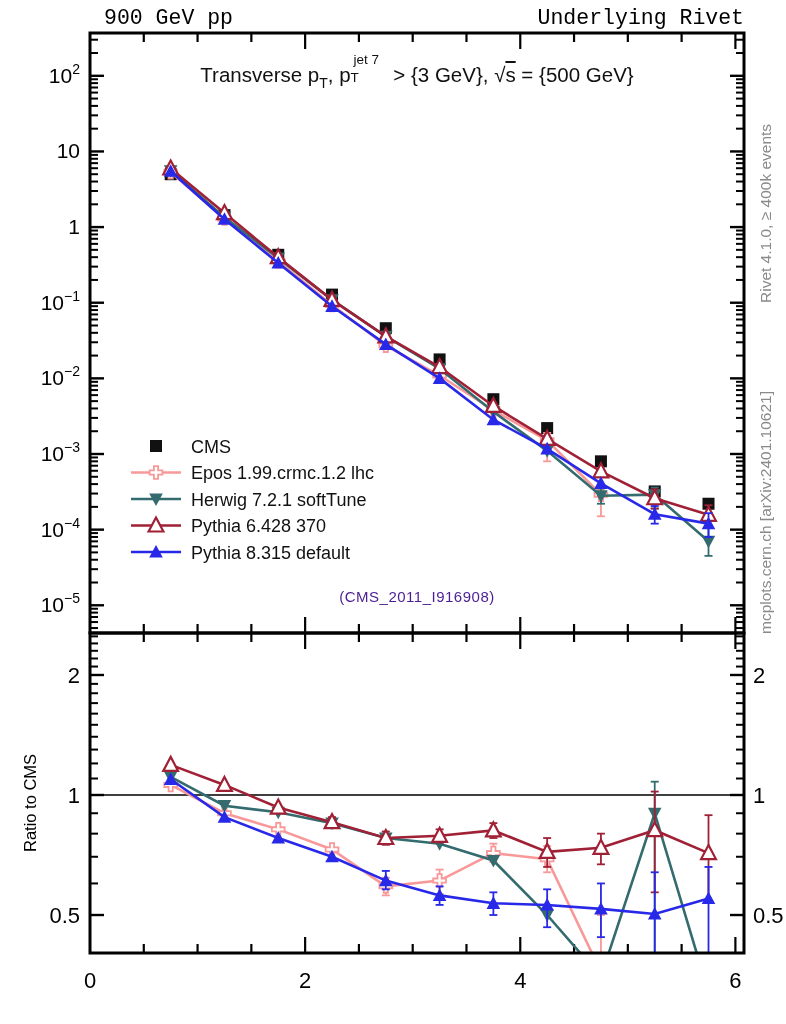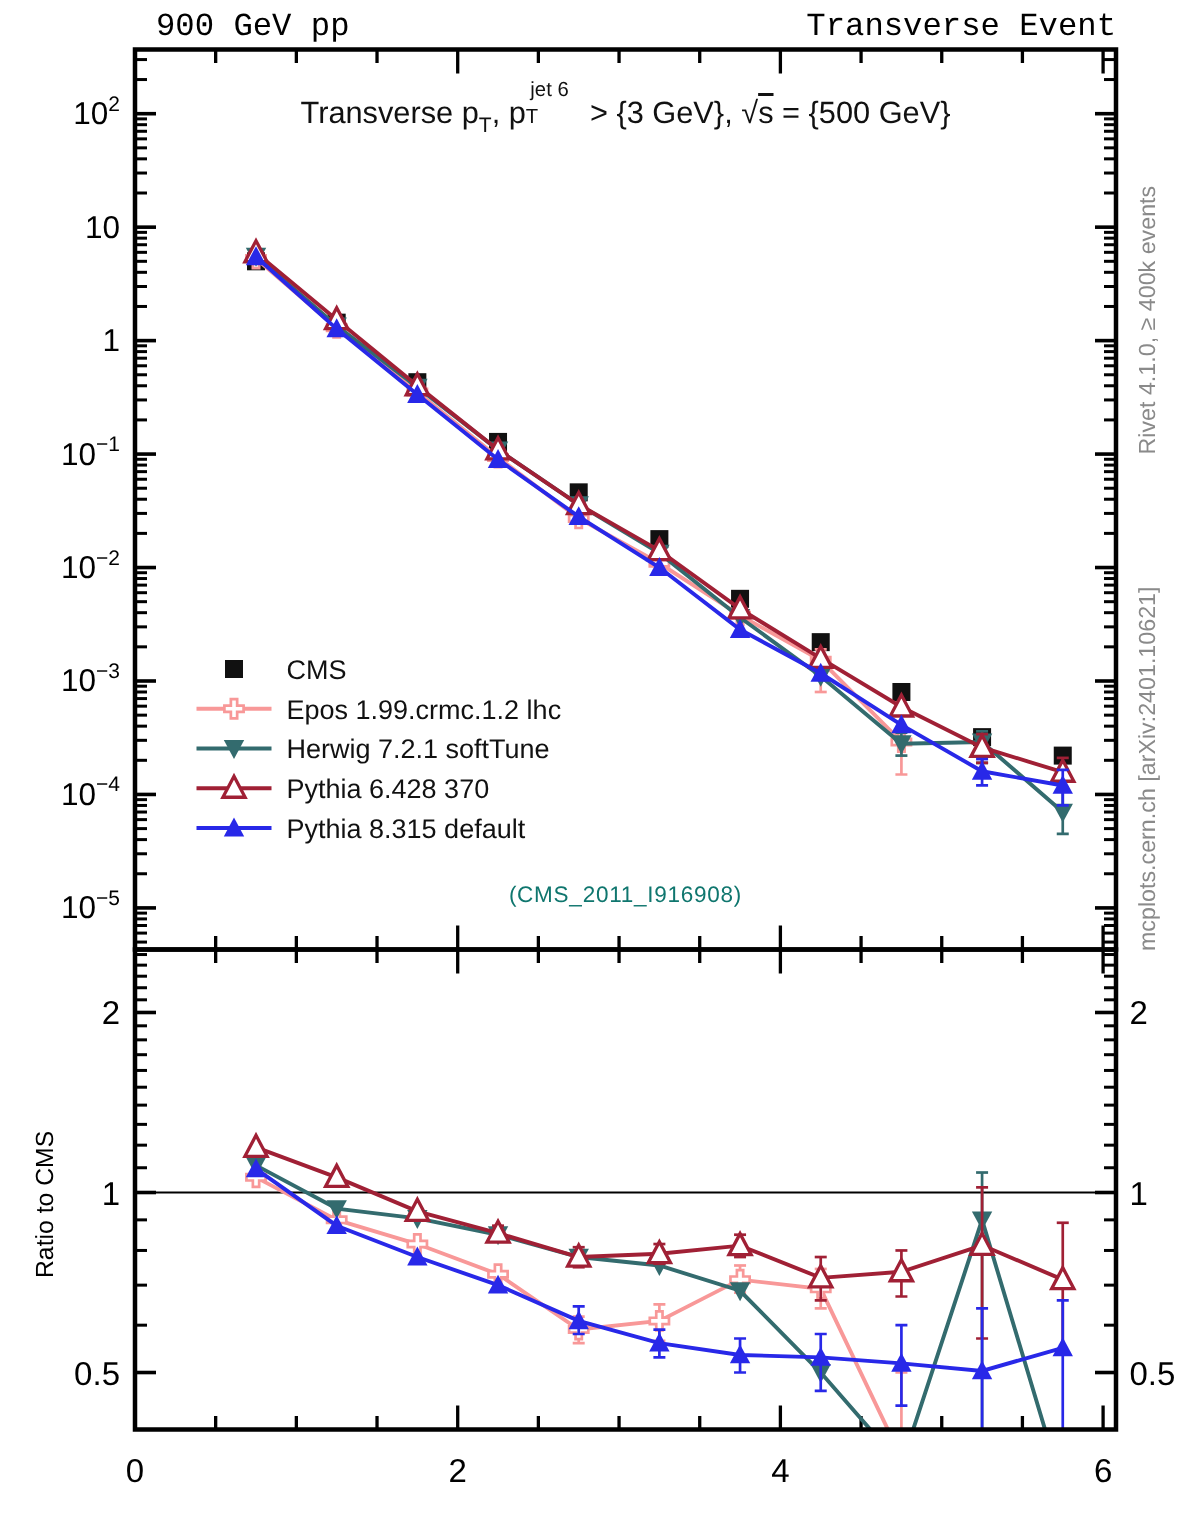--- a/index.html
+++ b/index.html
@@ -10,21 +10,21 @@
   .hdr-left{left:104px;}
   .hdr-right{right:42px;}
   .title{position:absolute;left:90px;top:62px;width:654px;text-align:center;
          font-size:20.5px;color:#111;white-space:nowrap;}
   .tsub{font-size:14px;vertical-align:-6px;}
   .stack{display:inline-block;position:relative;width:37px;height:20px;}
   .stack .up{position:absolute;left:3px;top:-10px;font-size:13.5px;}
   .stack .dn{position:absolute;left:0px;top:8px;font-size:13.5px;}
   .ol{text-decoration:overline;}
   .watermark{position:absolute;left:90px;top:588px;width:654px;text-align:center;
-             font-size:15px;color:#0f766e;letter-spacing:0.5px;}
+             font-size:15px;color:#4c1d95;letter-spacing:0.5px;}
   .side{position:absolute;font-size:15.5px;color:#8a8a8a;white-space:nowrap;
         transform-origin:0 0;transform:rotate(-90deg);}
   .side-top{left:757px;top:303px;}
   .side-bottom{left:757px;top:634px;}
   .ratio-label{position:absolute;left:21px;top:852px;font-size:16.5px;color:#000;
                white-space:nowrap;transform-origin:0 0;transform:rotate(-90deg);}
 </style>
 </head>
 <body>
 
@@ -533,23 +533,23 @@
         </g>
         <g>
           <line x1="131" y1="552" x2="181" y2="552" stroke="#2828e8" stroke-width="2.6"></line>
           <path d="M 156 545 L 162.8 557.6 L 149.2 557.6 Z" fill="#2828e8"></path>
           <text x="191" y="558.5" font-size="18" fill="#111">Pythia 8.315 default</text>
         </g>
       </g>
     </svg>
 
   <div class="hdr hdr-left">900 GeV pp</div>
-  <div class="hdr hdr-right">Transverse Event</div>
-
-  <div class="title"><span>Transverse p</span><span class="tsub">T</span><span>, p</span><span class="stack"><span class="up">jet 6</span><span class="dn">T</span></span><span> &gt; {3 GeV}, </span><span>√</span><span class="ol">s</span><span> = {500 GeV}</span></div>
+  <div class="hdr hdr-right">Underlying Rivet</div>
+
+  <div class="title"><span>Transverse p</span><span class="tsub">T</span><span>, p</span><span class="stack"><span class="up">jet 7</span><span class="dn">T</span></span><span> &gt; {3 GeV}, </span><span>√</span><span class="ol">s</span><span> = {500 GeV}</span></div>
 
   <div class="watermark">(CMS_2011_I916908)</div>
 
   <div class="side side-top">Rivet 4.1.0, ≥ 400k events</div>
   <div class="side side-bottom">mcplots.cern.ch [arXiv:2401.10621]</div>
 
   <div class="ratio-label">Ratio to CMS</div>
 </div>
 
 </body></html>

